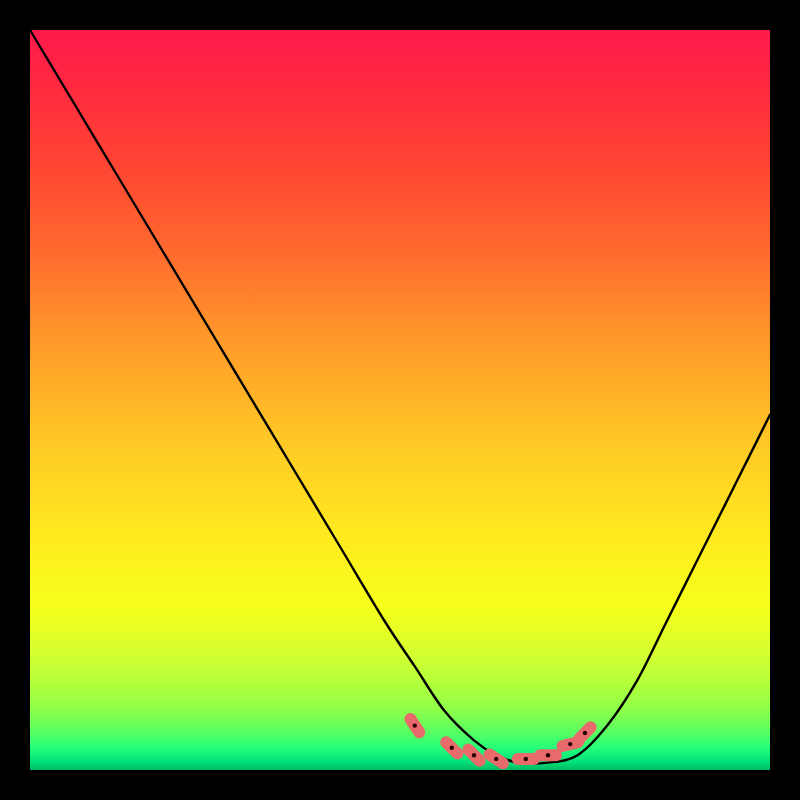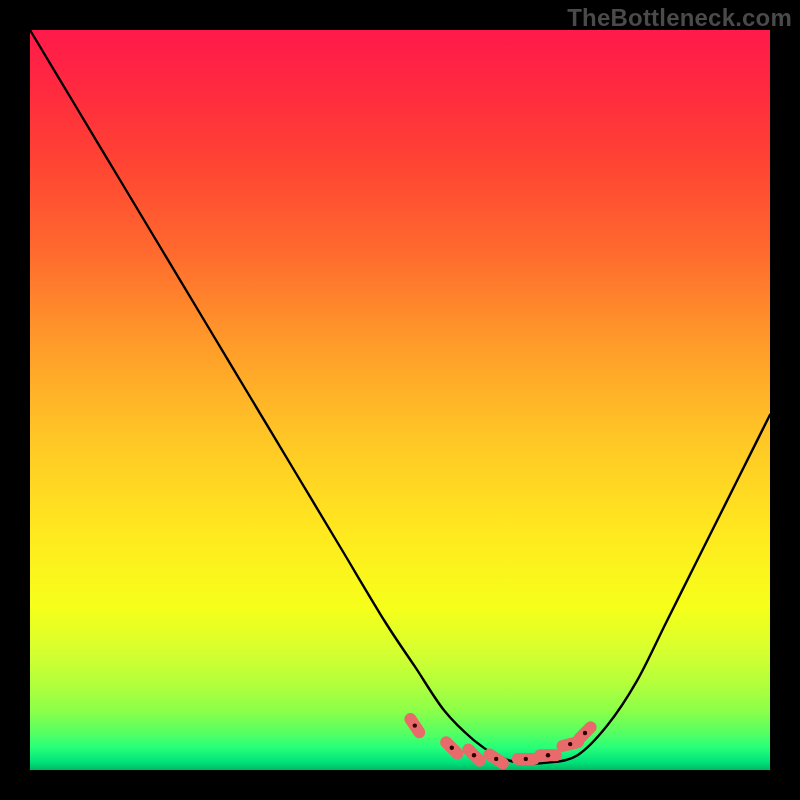--- a/index.html
+++ b/index.html
@@ -56,21 +56,20 @@
     font-size: 24px;
     font-weight: 600;
     letter-spacing: 0.2px;
     user-select: none;
   }
 </style>
 </head>
 <body>
 
 <div class="stage">
-  <div class="watermark">TheBottleneck.com</div>
 
   <div class="plot">
     <svg viewBox="0 0 740 740" preserveAspectRatio="none">
       <path id="curve-path" fill="none" stroke="#000000" stroke-width="2.4" stroke-linecap="round" stroke-linejoin="round" d="M0,0 C7.3999999999999995,12.333333333333334 29.6,49.33333333333333 44.4,74 C59.199999999999996,98.66666666666667 74,123.33333333333333 88.8,148 C103.6,172.66666666666666 118.39999999999999,197.33333333333334 133.2,222 C148,246.66666666666666 162.79999999999998,271.3333333333333 177.6,296 C192.4,320.6666666666667 207.2,345.3333333333333 222,370 C236.8,394.6666666666667 251.59999999999997,419.3333333333333 266.4,444 C281.2,468.6666666666667 296,493.3333333333333 310.8,518 C325.6,542.6666666666666 342.8666666666667,572.2666666666667 355.2,592 C367.5333333333333,611.7333333333333 374.93333333333334,621.6 384.8,636.4 C394.6666666666667,651.1999999999999 404.53333333333336,668.4666666666666 414.40000000000003,680.8 C424.2666666666667,693.1333333333333 435.3666666666667,703 444,710.4 C452.6333333333333,717.8 458.79999999999995,721.5 466.2,725.2 C473.6,728.9000000000001 479.7666666666667,731.3666666666667 488.40000000000003,732.6 C497.03333333333336,733.8333333333334 508.1333333333333,733.8333333333334 518,732.6 C527.8666666666667,731.3666666666667 537.7333333333333,731.3666666666667 547.6,725.2 C557.4666666666667,719.0333333333334 567.3333333333334,707.9333333333334 577.2,695.6 C587.0666666666667,683.2666666666667 596.9333333333333,668.4666666666667 606.8,651.2 C616.6666666666666,633.9333333333334 626.5333333333333,611.7333333333333 636.4,592 C646.2666666666667,572.2666666666667 656.1333333333333,552.5333333333333 666,532.8 C675.8666666666667,513.0666666666666 685.7333333333332,493.33333333333337 695.5999999999999,473.6 C705.4666666666666,453.8666666666667 717.8,429.2 725.1999999999999,414.4 C732.5999999999999,399.59999999999997 737.5333333333333,389.73333333333335 740,384.8"></path>
       <g id="markers-group">
           <rect x="370.8" y="689.6" width="28" height="12" rx="6" ry="6" fill="#e86a6a" transform="rotate(56.30993247402018 384.8 695.6)"></rect>
           <circle cx="384.8" cy="695.6" r="2.2" fill="#2a0000"></circle>
           <rect x="407.79999999999995" y="711.8" width="28" height="12" rx="6" ry="6" fill="#e86a6a" transform="rotate(45.00000000000006 421.79999999999995 717.8)"></rect>
           <circle cx="421.79999999999995" cy="717.8" r="2.2" fill="#2a0000"></circle>
           <rect x="430" y="719.2" width="28" height="12" rx="6" ry="6" fill="#e86a6a" transform="rotate(45.00000000000006 444 725.2)"></rect>

